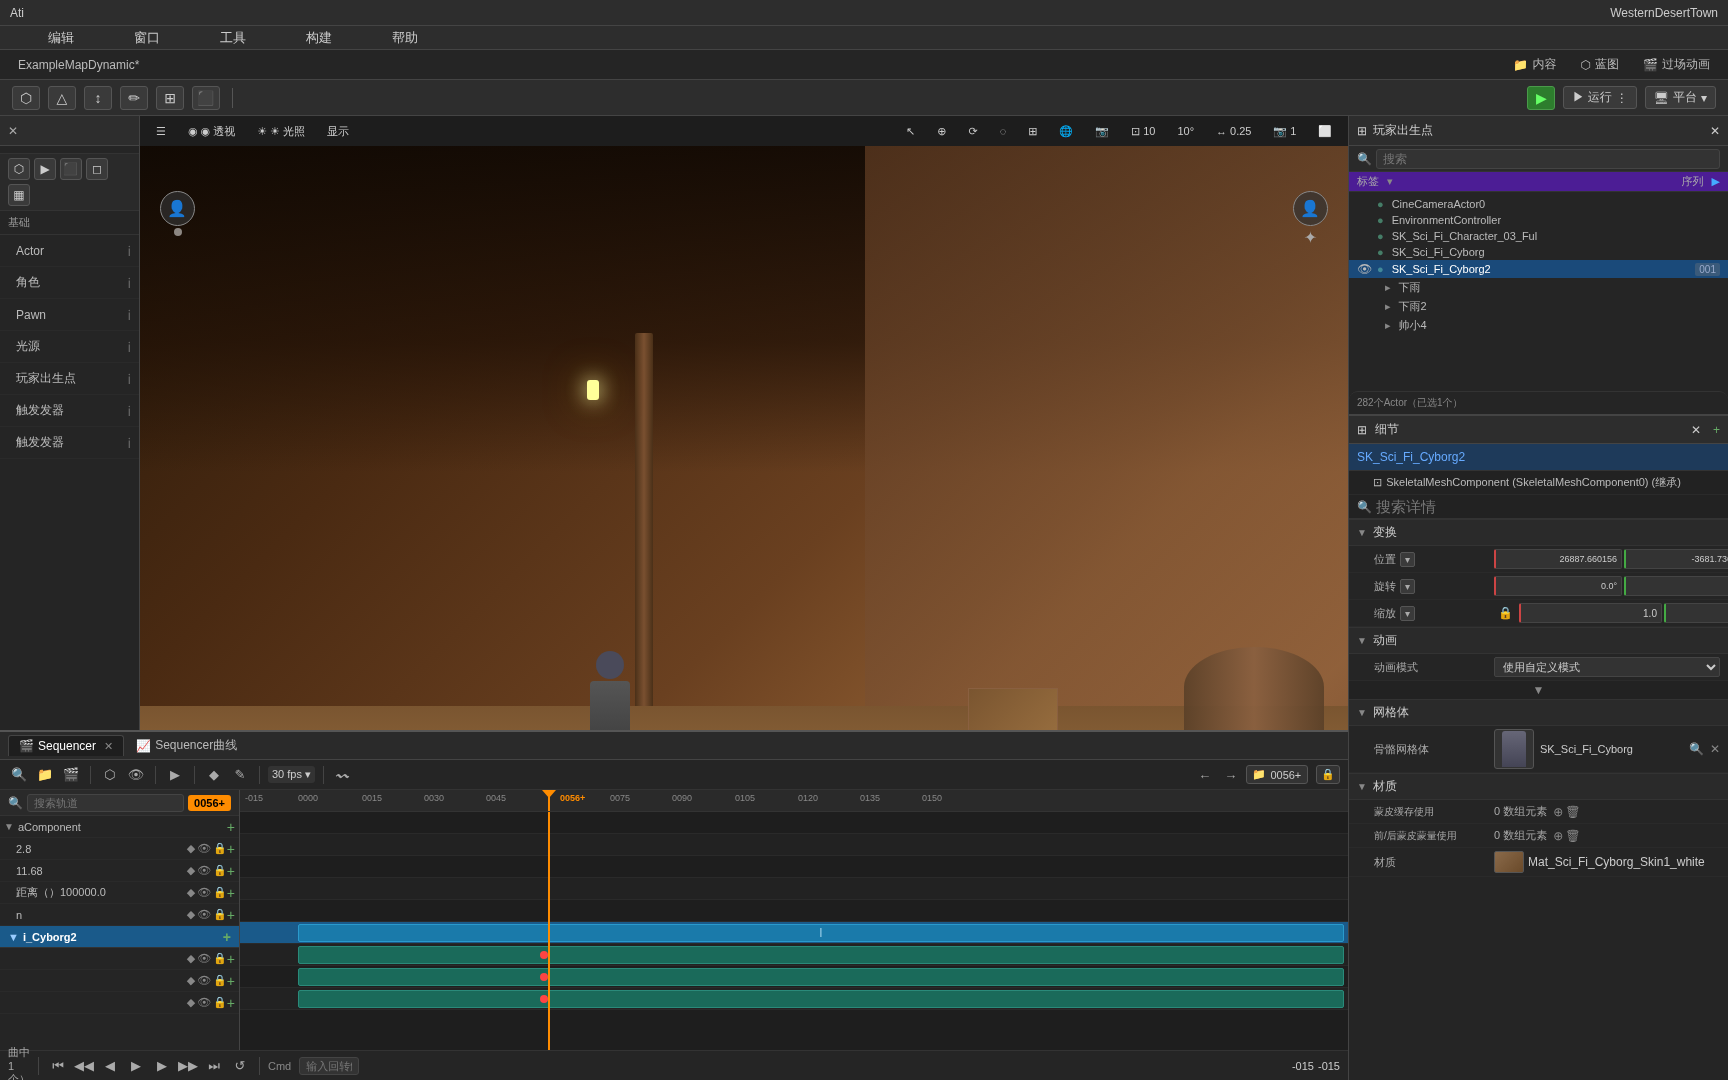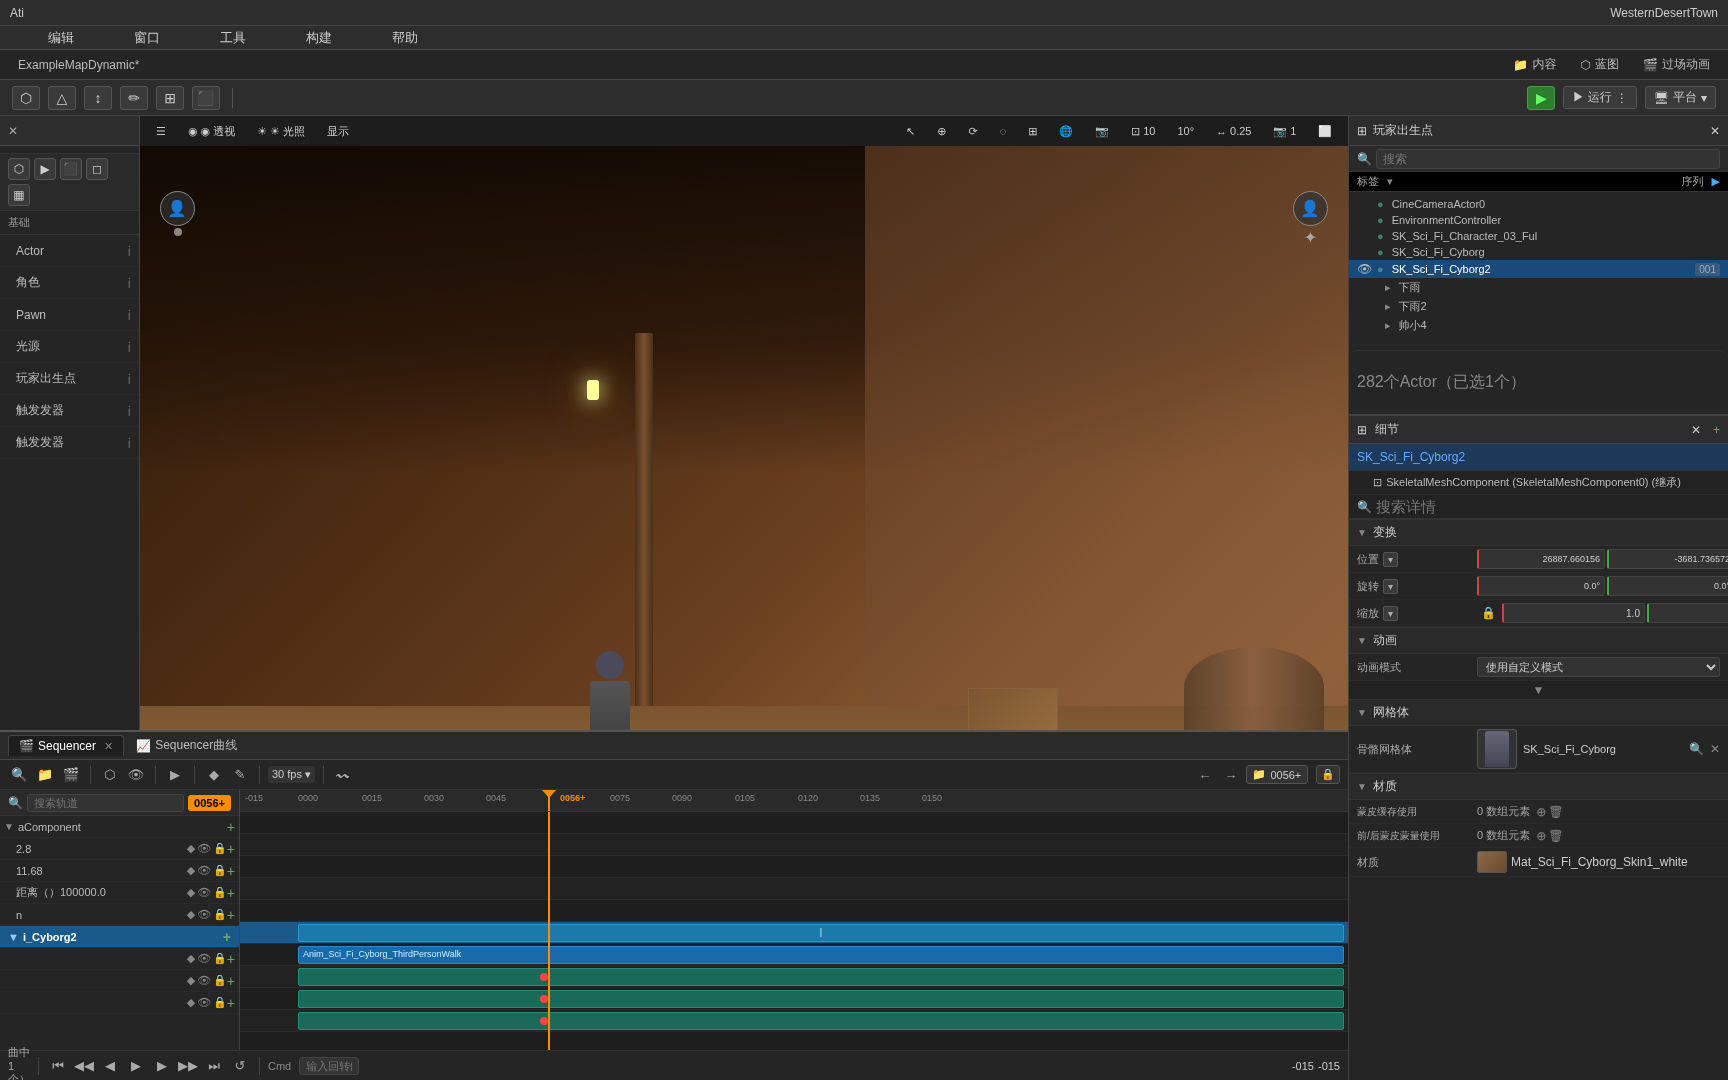--- a/index.html
+++ b/index.html
@@ -288,22 +288,22 @@
     .tree-item.selected { background: #1a4a7a; }
     .tree-item .badge {
       margin-left: auto;
       background: #3a5a7a;
       color: #9ac;
       font-size: 10px;
       padding: 1px 4px;
       border-radius: 2px;
     }
     .actor-count {
-      padding: 21px 8px;
-      font-size: 16px;
+      padding: 4px 8px;
+      font-size: 10px;
       color: #888;
       border-top: 1px solid #333;
       border-radius: 9px;
     }
     .details-header {
       height: 28px;
       background: #2d2d2d;
       display: flex;
       align-items: center;
       padding: 0 8px;
@@ -370,20 +370,21 @@
       align-items: center;
       padding: 3px 8px;
       border-bottom: 1px solid #2a2a2a;
       min-height: 24px;
     }
     .prop-label {
       width: 120px;
       color: #aaa;
       font-size: 11px;
       flex-shrink: 0;
+      margin-left: 17px;
     }
     .prop-values {
       display: flex;
       gap: 2px;
       flex: 1;
       align-items: center;
     }
     .prop-input {
       background: #333;
       border: 1px solid #444;
@@ -851,21 +852,21 @@
           <span>⊞</span>
           <span>玩家出生点</span>
         </div>
         <span>✕</span>
       </div>
       <div class="search-bar">
         <span style="color:#888;margin-right:4px;">🔍</span>
         <input type="text" placeholder="搜索" style="">
       </div>
 
-      <div style="display:flex;align-items:center;padding:2px 8px;background:#000000;border-bottom:1px solid #333;gap:8px;">
+      <div style="display:flex;align-items:center;padding:2px 8px;background:#4c1d95;border-bottom:1px solid #333;gap:8px;">
         <span style="color:#aaa;font-size:11px;">标签</span>
         <span style="color:#888;font-size:11px;">▾</span>
         <div style="flex:1;"></div>
         <span style="color:#aaa;font-size:11px;">序列</span>
         <span style="color:#4af;font-size:11px;">▶</span>
       </div>
       <div class="outline-tree">
 
         <div class="tree-item">
           <span style="width:16px;display:inline-block;"></span>
@@ -1220,26 +1221,20 @@
         <div class="timeline-row even" style="height:22px;"></div>
 
         <div class="timeline-row" style="height:22px;background:#1a5a8a;">
           <div style="position:absolute;top:2px;left:58px;right:4px;height:18px;background:#1a7aaa;border:1px solid #2a9acc;border-radius:2px;">
             <div style="position:absolute;top:2px;left:50%;transform:translateX(-50%);font-size:9px;color:#cef;">|</div>
           </div>
 
           <div style="position:absolute;top:0;left:308px;width:2px;height:100%;background:#ff8c00;"></div>
         </div>
 
-        <div class="timeline-row even" style="height:22px;">
-          <div style="position:absolute;top:2px;left:58px;right:4px;height:18px;background:#1a6aaa;border:1px solid #2a8acc;border-radius:2px;">
-            <span style="position:absolute;top:2px;left:4px;font-size:9px;color:#cef;">Anim_Sci_Fi_Cyborg_ThirdPersonWalk</span>
-          </div>
-          <div style="position:absolute;top:0;left:308px;width:2px;height:100%;background:#ff8c00;"></div>
-        </div>
 
         <div class="timeline-row odd" style="height:22px;">
           <div style="position:absolute;top:2px;left:58px;right:4px;height:18px;background:#1a6a5a;border:1px solid #2a8a7a;border-radius:2px;"></div>
           <div style="position:absolute;top:7px;left:300px;width:8px;height:8px;background:#f44;border-radius:50%;z-index:5;"></div>
           <div style="position:absolute;top:0;left:308px;width:2px;height:100%;background:#ff8c00;"></div>
         </div>
         <div class="timeline-row even" style="height:22px;">
           <div style="position:absolute;top:2px;left:58px;right:4px;height:18px;background:#1a6a5a;border:1px solid #2a8a7a;border-radius:2px;"></div>
           <div style="position:absolute;top:7px;left:300px;width:8px;height:8px;background:#f44;border-radius:50%;z-index:5;"></div>
           <div style="position:absolute;top:0;left:308px;width:2px;height:100%;background:#ff8c00;"></div>

